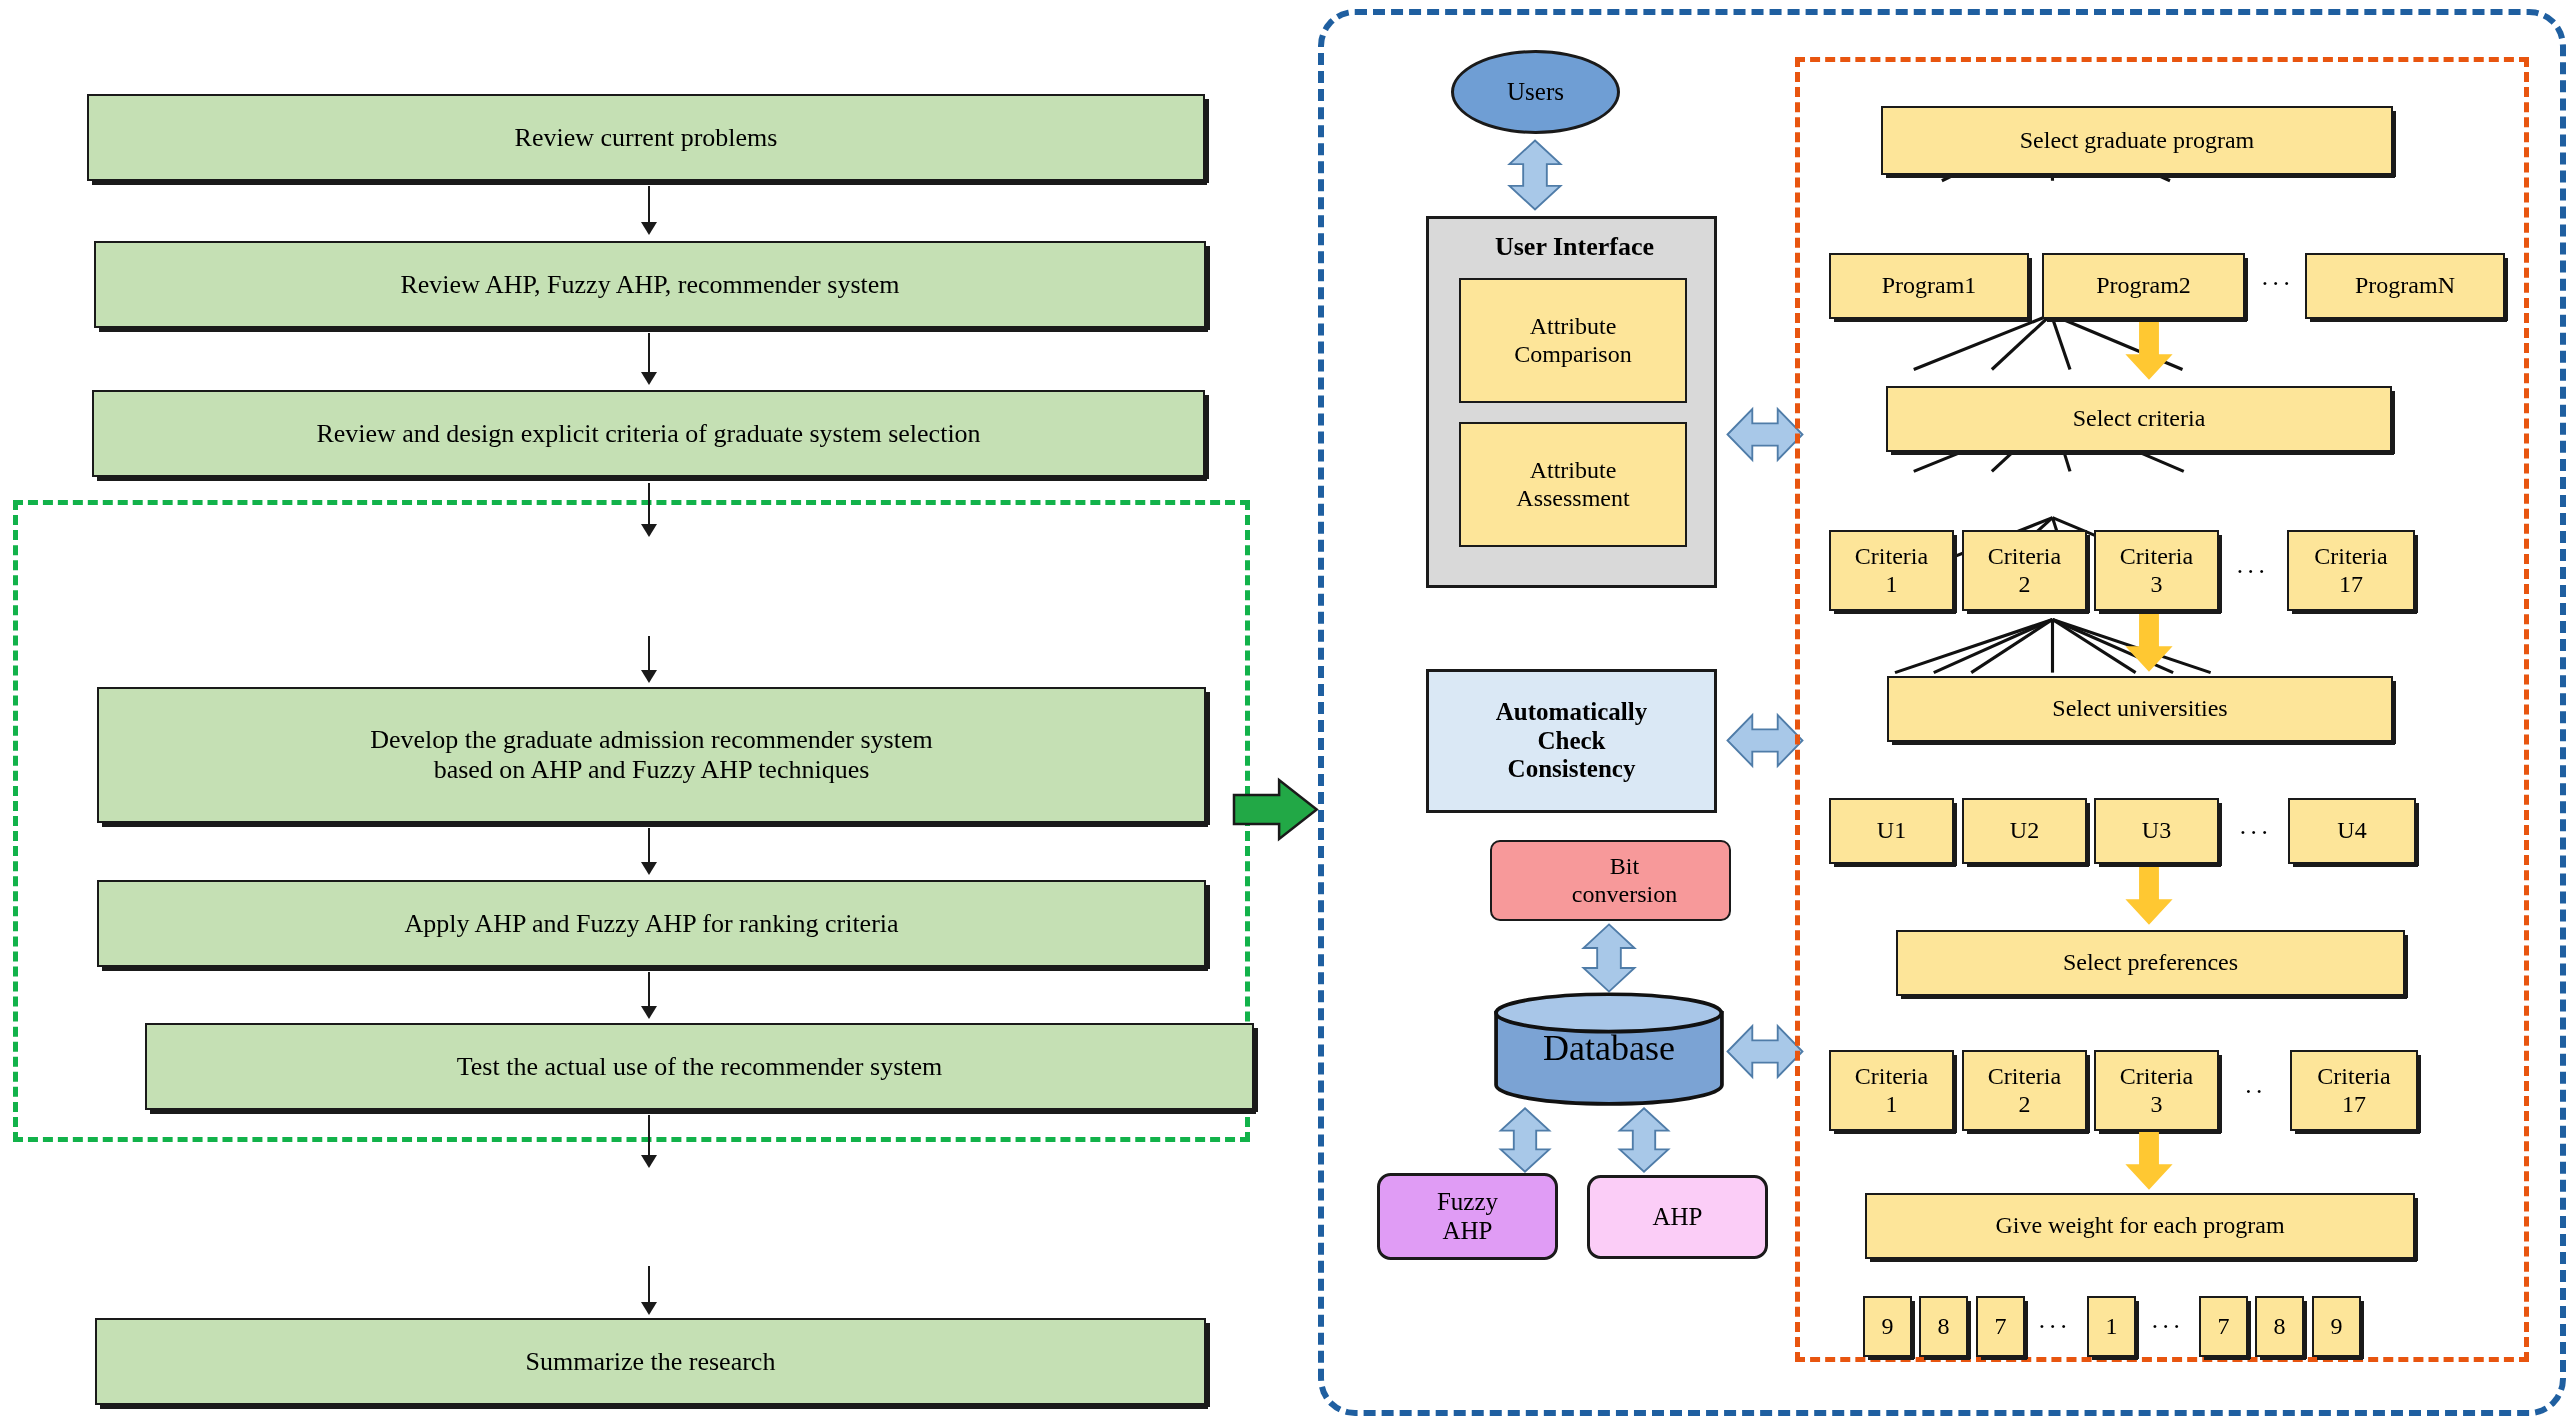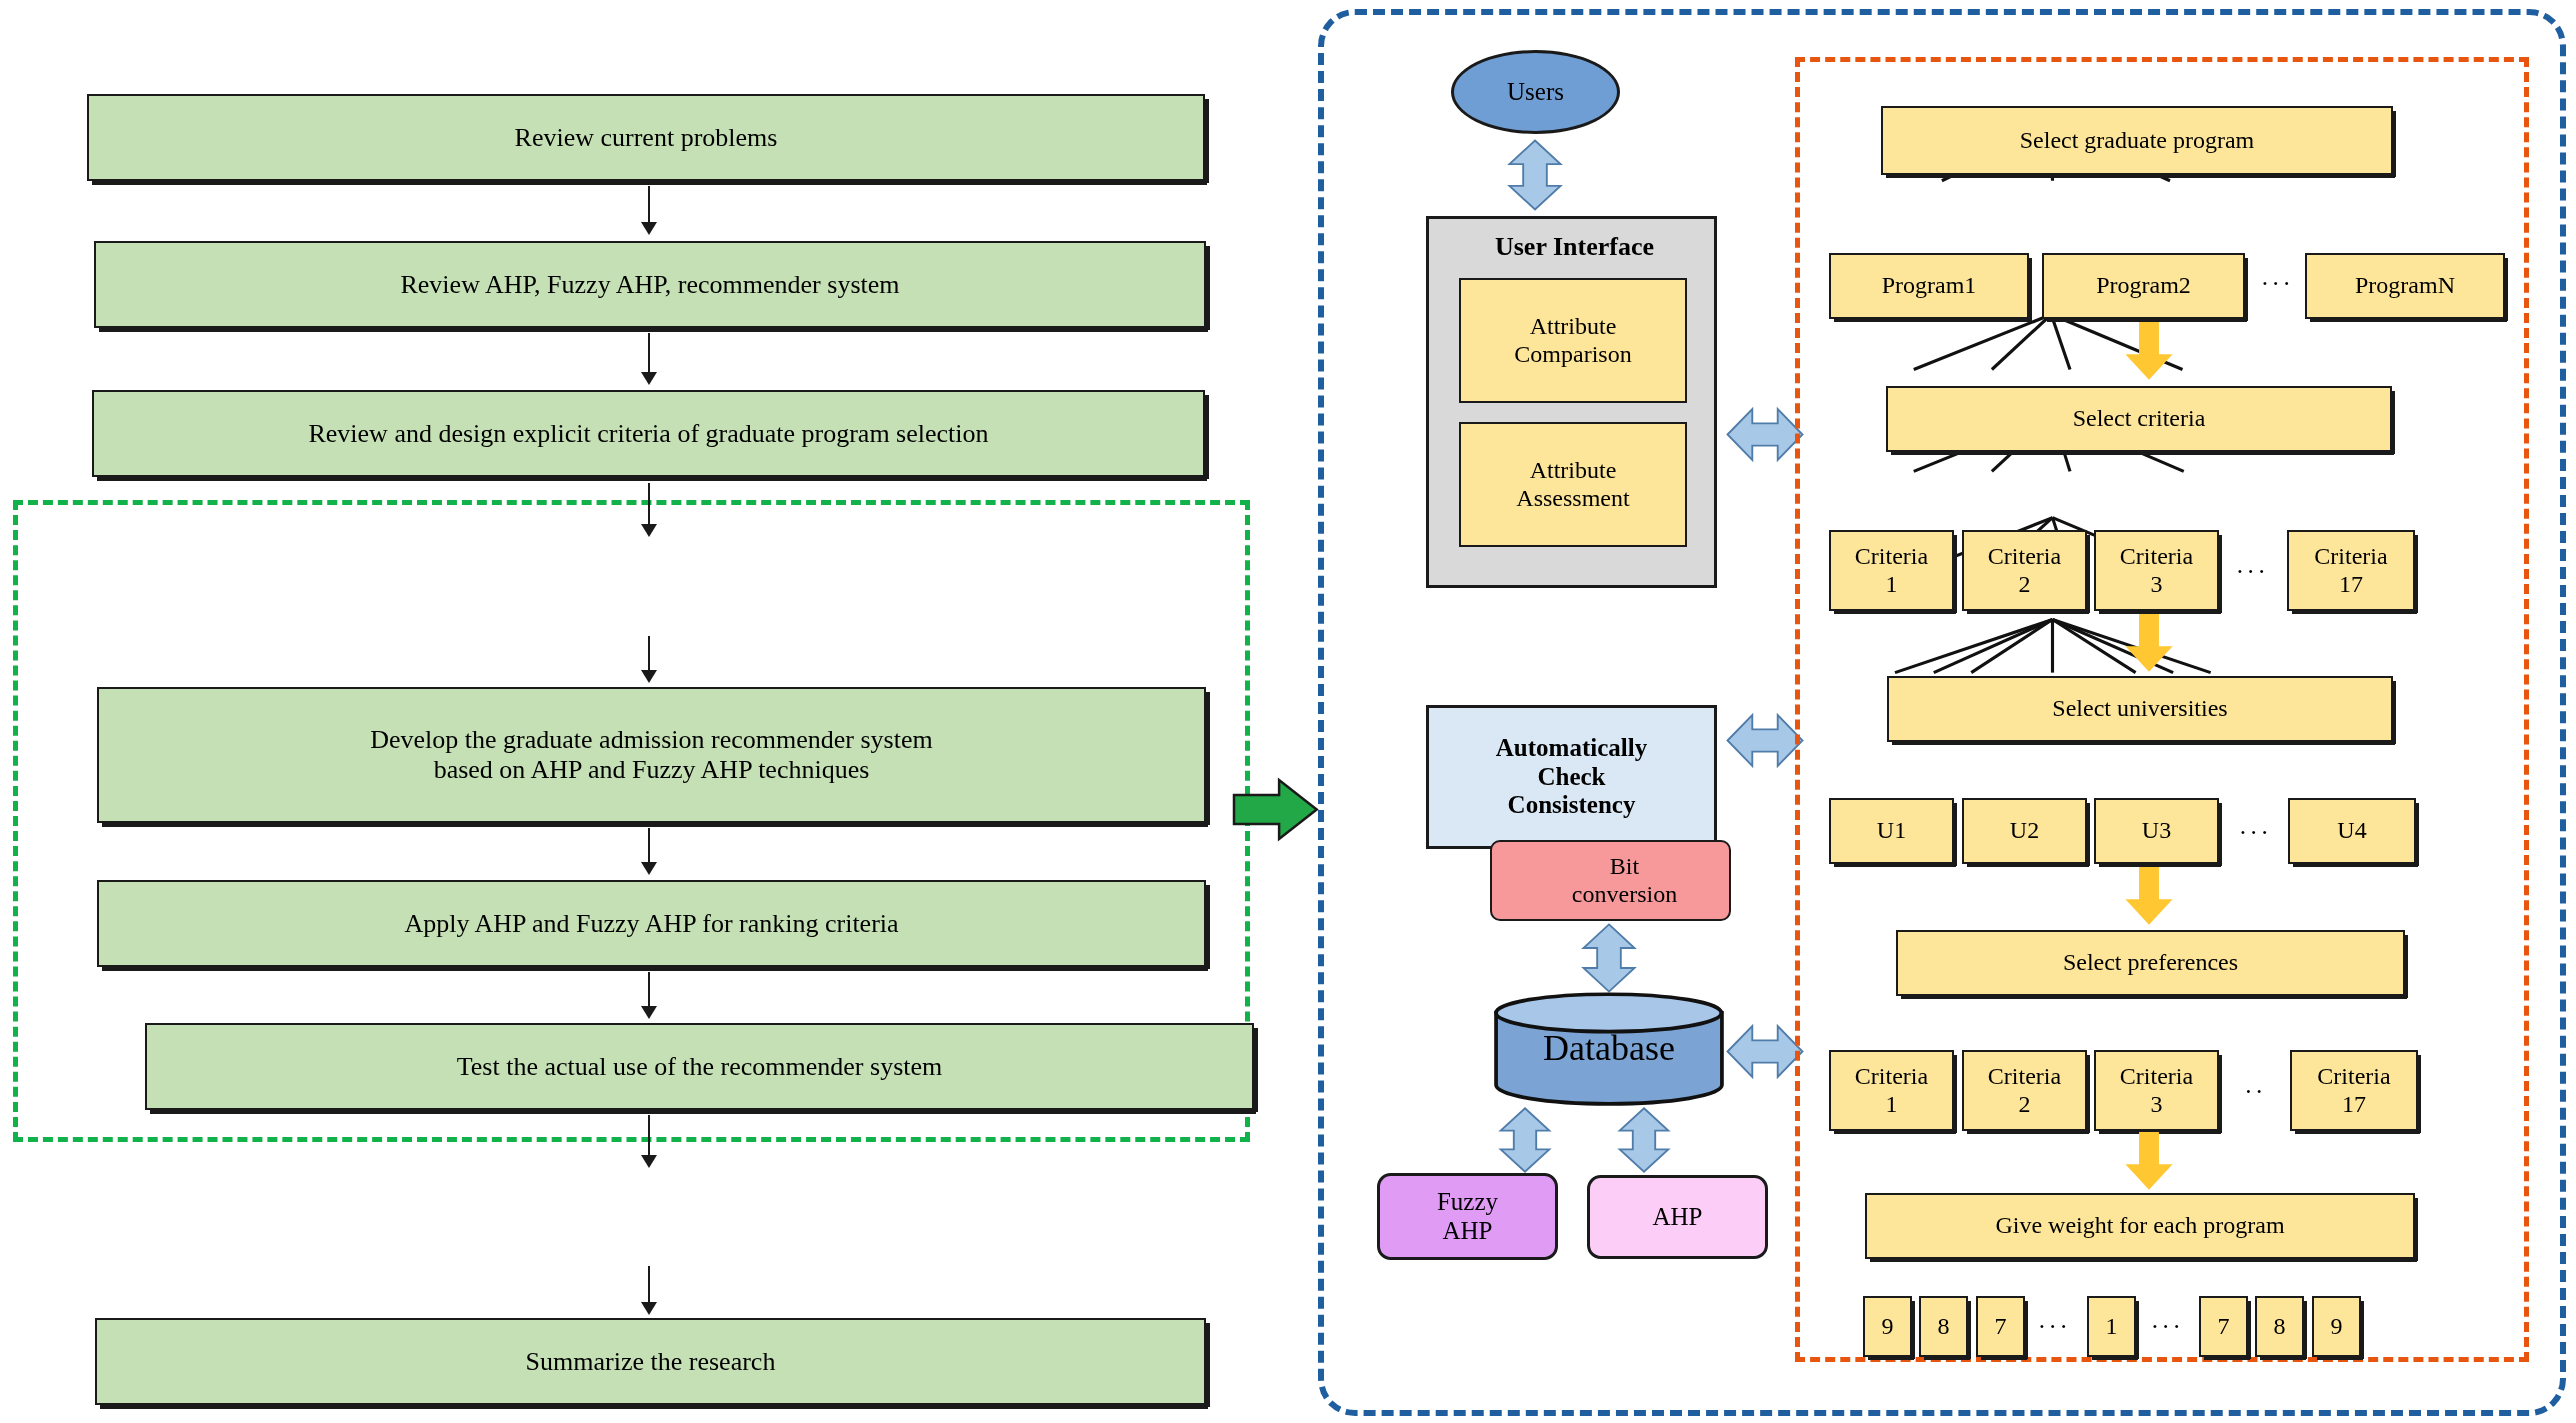--- a/index.html
+++ b/index.html
@@ -48,21 +48,21 @@
 <body>
 
 <div class="abs" style="left:0;top:0;width:1287px;height:1424px;">
 
   <div class="abs dash-green" style="left:12.5px;top:500px;width:1237px;height:642px;"></div>
 
   <div class="abs gbox ctr" style="left:87px;top:94px;width:1118px;height:87px;">Review current problems</div>
 
   <div class="abs gbox ctr" style="left:94px;top:241px;width:1112px;height:87px;">Review AHP, Fuzzy AHP, recommender system</div>
 
-  <div class="abs gbox ctr" style="left:92px;top:390px;width:1113px;height:87px;">Review and design explicit criteria of graduate program selection</div>
+  <div class="abs gbox ctr" style="left:92px;top:390px;width:1113px;height:87px;">Review and design explicit criteria of graduate system selection</div>
 
 
   <div class="abs gbox ctr" style="left:97px;top:687px;width:1109px;height:136px;white-space:pre-line;">Develop the graduate admission recommender system
 based on AHP and Fuzzy AHP techniques</div>
 
   <div class="abs gbox ctr" style="left:97px;top:880px;width:1109px;height:87px;">Apply AHP and Fuzzy AHP for ranking criteria</div>
 
   <div class="abs gbox ctr" style="left:97px;top:1023px;width:1109px;height:87px;margin-left:48px;">Test the actual use of the recommender system</div>
 
 
@@ -125,21 +125,21 @@
   <div class="abs ybox ctr" style="left:30px;top:203px;width:228px;height:125px;white-space:pre-line;">Attribute
 Assessment</div>
 </div>
 
 <div class="abs" style="left:1726px;top:406px;width:78px;height:57px;">
   <svg width="78" height="57" viewBox="0 0 125 92">
     <polygon points="2,46 42,5 42,28 83,28 83,5 123,46 83,87 83,64 42,64 42,87" fill="#a8c8e8" stroke="#4f7ca8" stroke-width="3"></polygon>
   </svg>
 </div>
 
-<div class="abs consbox ctr" style="left:1426px;top:669px;width:291px;height:144px;white-space:pre-line;margin-top:36px;">Automatically
+<div class="abs consbox ctr" style="left:1426px;top:669px;width:291px;height:144px;white-space:pre-line;">Automatically
 Check
 Consistency</div>
 
 <div class="abs" style="left:1726px;top:712px;width:78px;height:57px;">
   <svg width="78" height="57" viewBox="0 0 125 92">
     <polygon points="2,46 42,5 42,28 83,28 83,5 123,46 83,87 83,64 42,64 42,87" fill="#a8c8e8" stroke="#4f7ca8" stroke-width="3"></polygon>
   </svg>
 </div>
 
 <div class="abs bitbox ctr" style="left:1490px;top:840px;width:241px;height:81px;white-space:pre-line;padding-left:28px;">Bit

